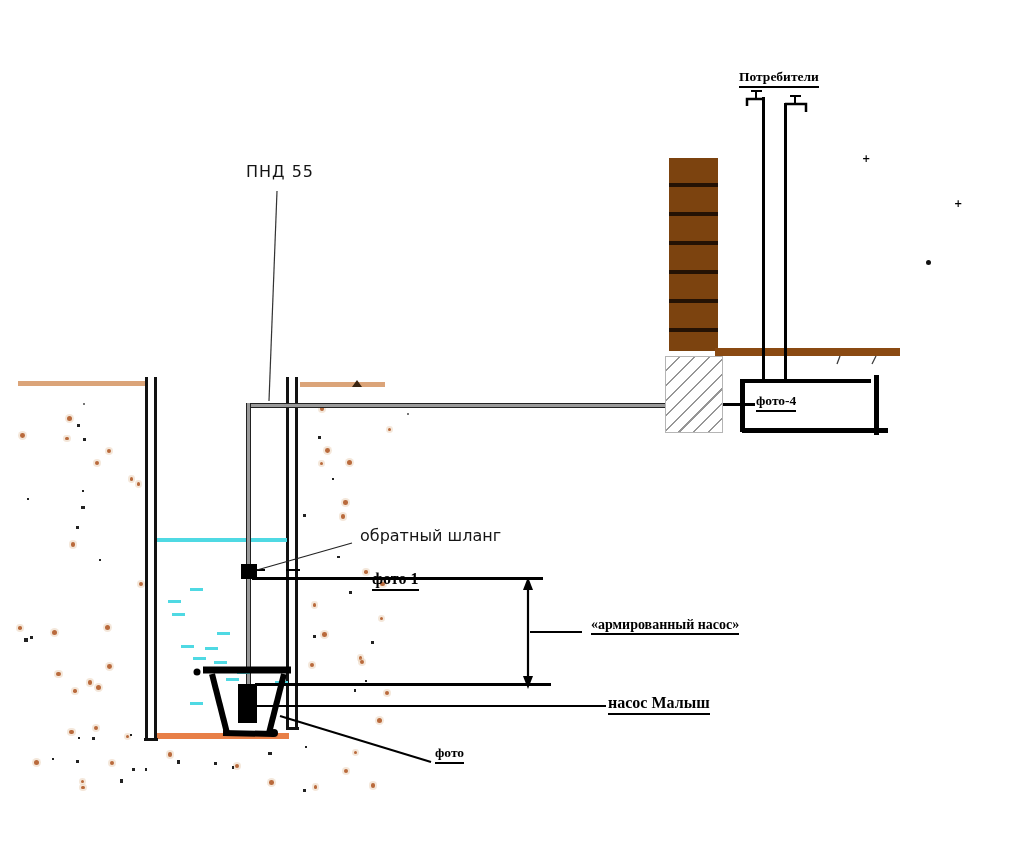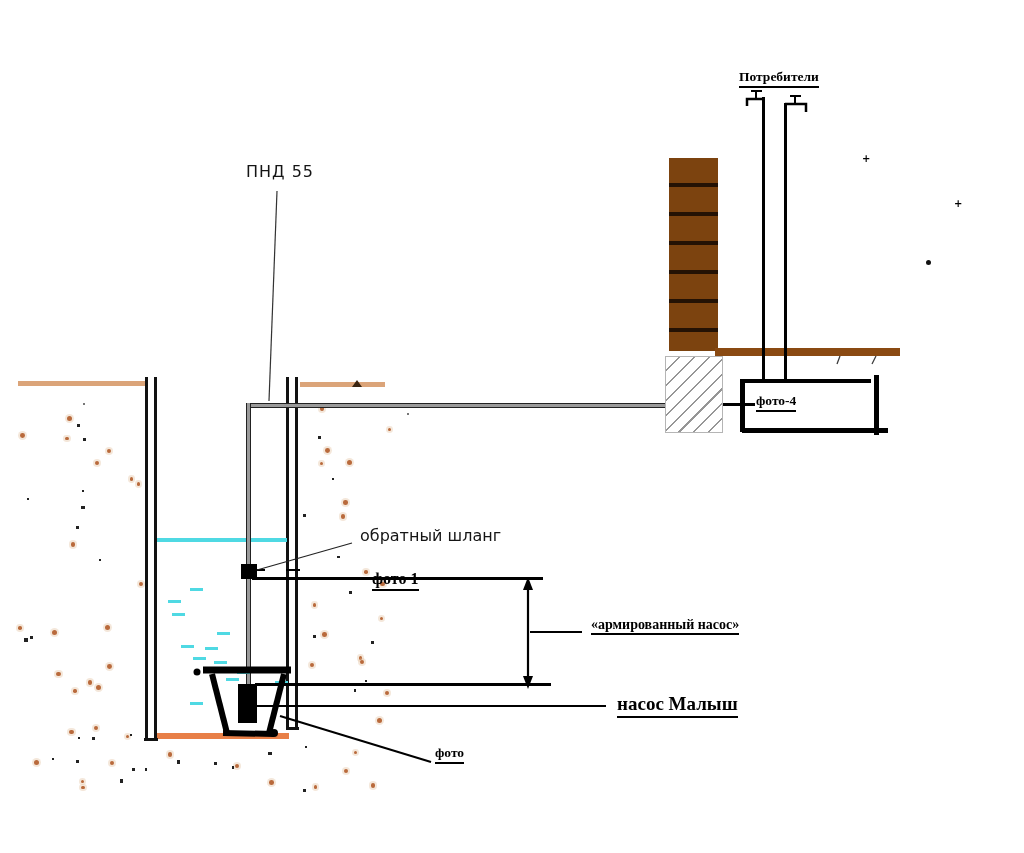--- a/index.html
+++ b/index.html
@@ -117,21 +117,21 @@
     <line x1="840" y1="356" x2="837" y2="364" stroke="#3a3a3a" stroke-width="1.3"></line>
     <line x1="876" y1="356" x2="872" y2="364" stroke="#3a3a3a" stroke-width="1.3"></line>
   </svg>
 
   <div class="lbl hand" style="left:246px;top:163px;font-size:16px;letter-spacing:1px;">ПНД 55</div>
   <div class="lbl serif-u" style="left:739px;top:70px;font-size:13.5px;">Потребители</div>
   <div class="lbl hand" style="left:360px;top:527px;font-size:16px;">обратный шланг</div>
   <div class="lbl serif-u" style="left:372px;top:550px;font-size:16px;margin-top:20px;">фото 1</div>
   <div class="lbl serif-u" style="left:756px;top:394px;font-size:13.5px;">фото-4</div>
   <div class="lbl serif-u" style="left:591px;top:617px;font-size:14px;">«армированный насос»</div>
-  <div class="lbl serif-u" style="left:608px;top:694px;font-size:19px;margin-left:9px;">насос Малыш</div>
+  <div class="lbl serif-u" style="left:608px;top:694px;font-size:16px;">насос Малыш</div>
   <div class="lbl serif-u" style="left:435px;top:746px;font-size:13.5px;">фото</div>
 <div class="waterdash" style="left: 168px; top: 600px;"></div>
     <div class="waterdash" style="left: 190px; top: 588px;"></div>
     <div class="waterdash" style="left: 172px; top: 613px;"></div>
     <div class="waterdash" style="left: 217px; top: 632px;"></div>
     <div class="waterdash" style="left: 181px; top: 645px;"></div>
     <div class="waterdash" style="left: 205px; top: 647px;"></div>
     <div class="waterdash" style="left: 193px; top: 657px;"></div>
     <div class="waterdash" style="left: 214px; top: 661px;"></div>
     <div class="waterdash" style="left: 226px; top: 678px;"></div>

